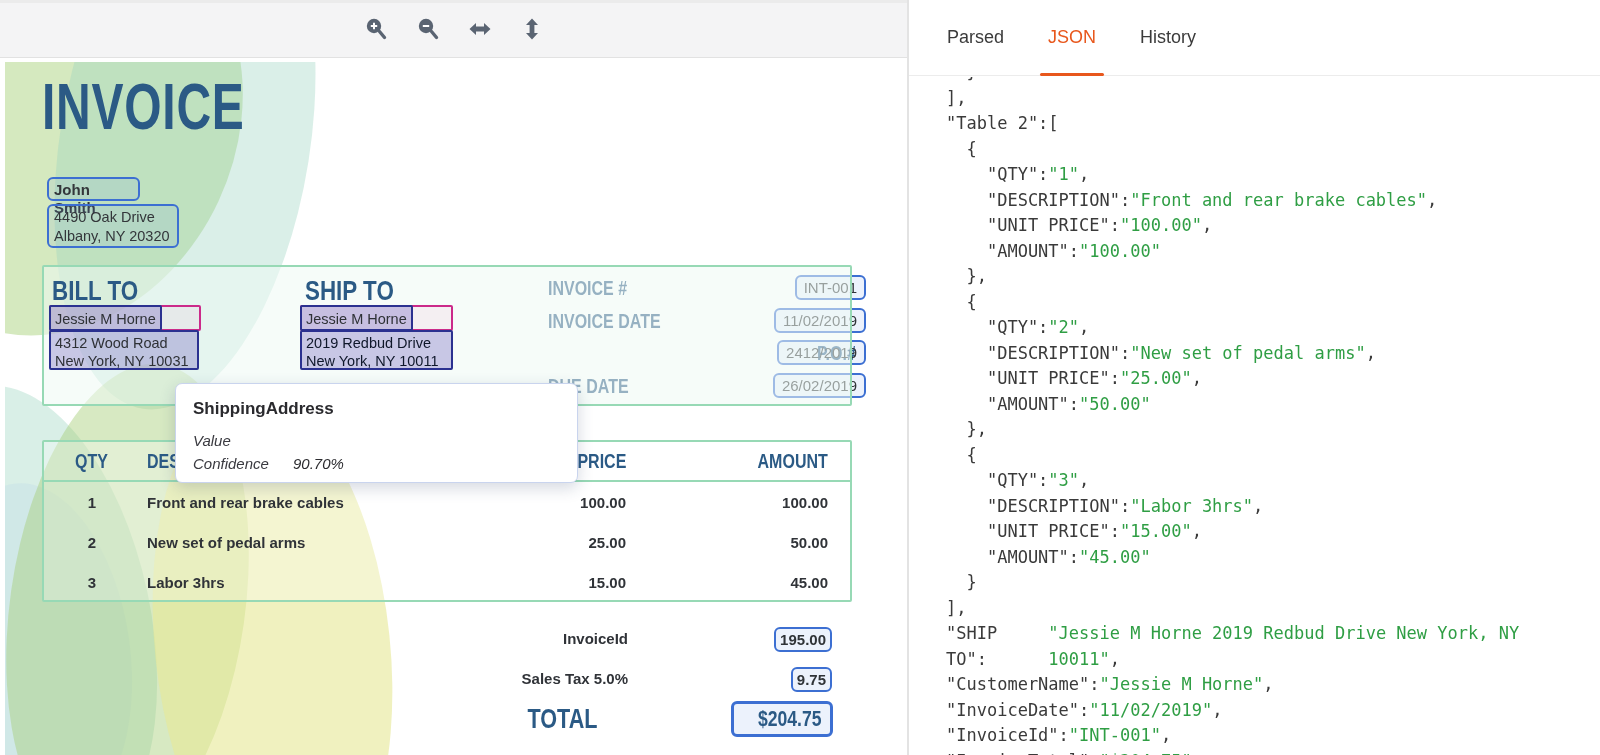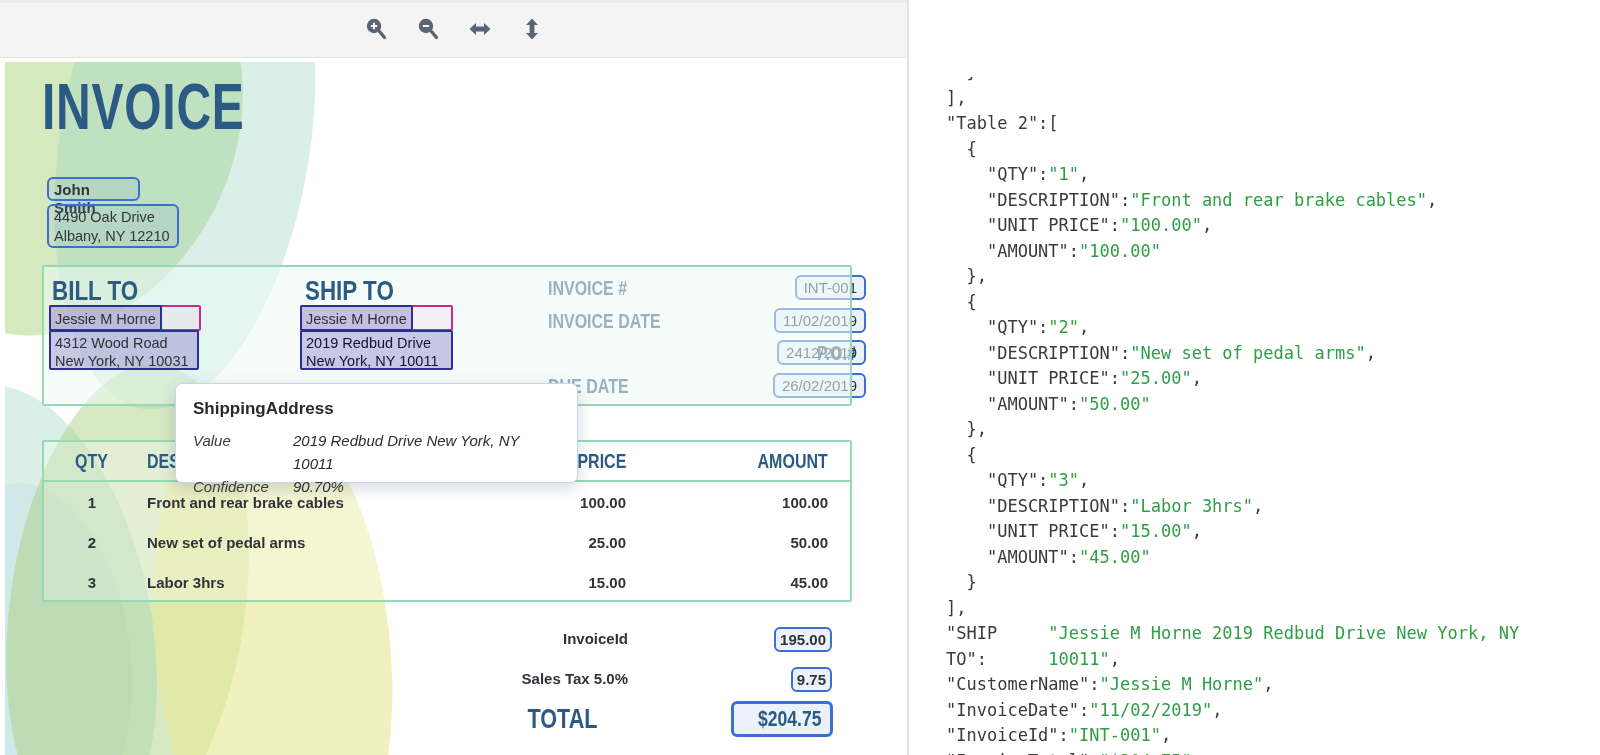--- a/index.html
+++ b/index.html
@@ -144,21 +144,21 @@
     <div class="blob bt2"></div>
     <div class="blob bb1"></div>
     <div class="blob bg2"></div>
     <div class="blob by1"></div>
 
     <div class="z inv-title"><span class="cond">INVOICE</span></div>
 
     <div class="z bbox-blue from-name"><span>John Smith</span></div>
     <div class="z bbox-blue from-addr">
       <div>4490 Oak Drive</div>
-      <div>Albany, NY 12210</div>
+      <div>Albany, NY 20320</div>
     </div>
 
     <div class="z section-box"></div>
 
     <div class="z col-label bill-label"><span class="cond">BILL TO</span></div>
     <div class="z mbox name-outer bill-name-outer">
       <div class="nbox name-inner"><span>Jessie M Horne</span></div>
     </div>
     <div class="z nbox bill-addr">
       <div>4312 Wood Road</div>
@@ -221,30 +221,34 @@
         </div>
       </div>
 
     <div class="z cond r grand-label"><span>TOTAL</span></div>
     <div class="z bbox-blue grand-box"><span class="cond r">$204.75</span></div>
 
     <div class="z tooltip">
       <div class="tooltip-title">ShippingAddress</div>
       <div class="tt-row">
         <span class="tt-label">Value</span>
-        <span>2019 Redbud Drive New York, NY 10011</span>
       </div>
       <div class="tt-row">
         <span class="tt-label">Confidence</span>
         <span>90.70%</span>
       </div>
     </div>
   </div>
 </div>
 
 <div class="divider"></div>
 
 <div class="right-panel">
+  <div class="tabs" id="tabs">
+      <button class="tab">Parsed</button>
+      <button class="tab active">JSON</button>
+      <button class="tab">History</button>
+    </div>
   <div class="code-wrap">
     <div class="code-inner" id="code-inner"><div class="code-line"><span>  }</span></div><div class="code-line"><span>],</span></div><div class="code-line"><span>"Table 2":[</span></div><div class="code-line"><span>  {</span></div><div class="code-line"><span>    "QTY":</span><span class="v">"1"</span><span>,</span></div><div class="code-line"><span>    "DESCRIPTION":</span><span class="v">"Front and rear brake cables"</span><span>,</span></div><div class="code-line"><span>    "UNIT PRICE":</span><span class="v">"100.00"</span><span>,</span></div><div class="code-line"><span>    "AMOUNT":</span><span class="v">"100.00"</span></div><div class="code-line"><span>  },</span></div><div class="code-line"><span>  {</span></div><div class="code-line"><span>    "QTY":</span><span class="v">"2"</span><span>,</span></div><div class="code-line"><span>    "DESCRIPTION":</span><span class="v">"New set of pedal arms"</span><span>,</span></div><div class="code-line"><span>    "UNIT PRICE":</span><span class="v">"25.00"</span><span>,</span></div><div class="code-line"><span>    "AMOUNT":</span><span class="v">"50.00"</span></div><div class="code-line"><span>  },</span></div><div class="code-line"><span>  {</span></div><div class="code-line"><span>    "QTY":</span><span class="v">"3"</span><span>,</span></div><div class="code-line"><span>    "DESCRIPTION":</span><span class="v">"Labor 3hrs"</span><span>,</span></div><div class="code-line"><span>    "UNIT PRICE":</span><span class="v">"15.00"</span><span>,</span></div><div class="code-line"><span>    "AMOUNT":</span><span class="v">"45.00"</span></div><div class="code-line"><span>  }</span></div><div class="code-line"><span>],</span></div><div class="code-line"><span>"SHIP     </span><span class="v">"Jessie M Horne 2019 Redbud Drive New York, NY</span></div><div class="code-line"><span>TO":      </span><span class="v">10011"</span><span>,</span></div><div class="code-line"><span>"CustomerName":</span><span class="v">"Jessie M Horne"</span><span>,</span></div><div class="code-line"><span>"InvoiceDate":</span><span class="v">"11/02/2019"</span><span>,</span></div><div class="code-line"><span>"InvoiceId":</span><span class="v">"INT-001"</span><span>,</span></div><div class="code-line"><span>"InvoiceTotal":</span><span class="v">"$204.75"</span></div></div>
   </div>
 
 </div>
 
 </body></html>

